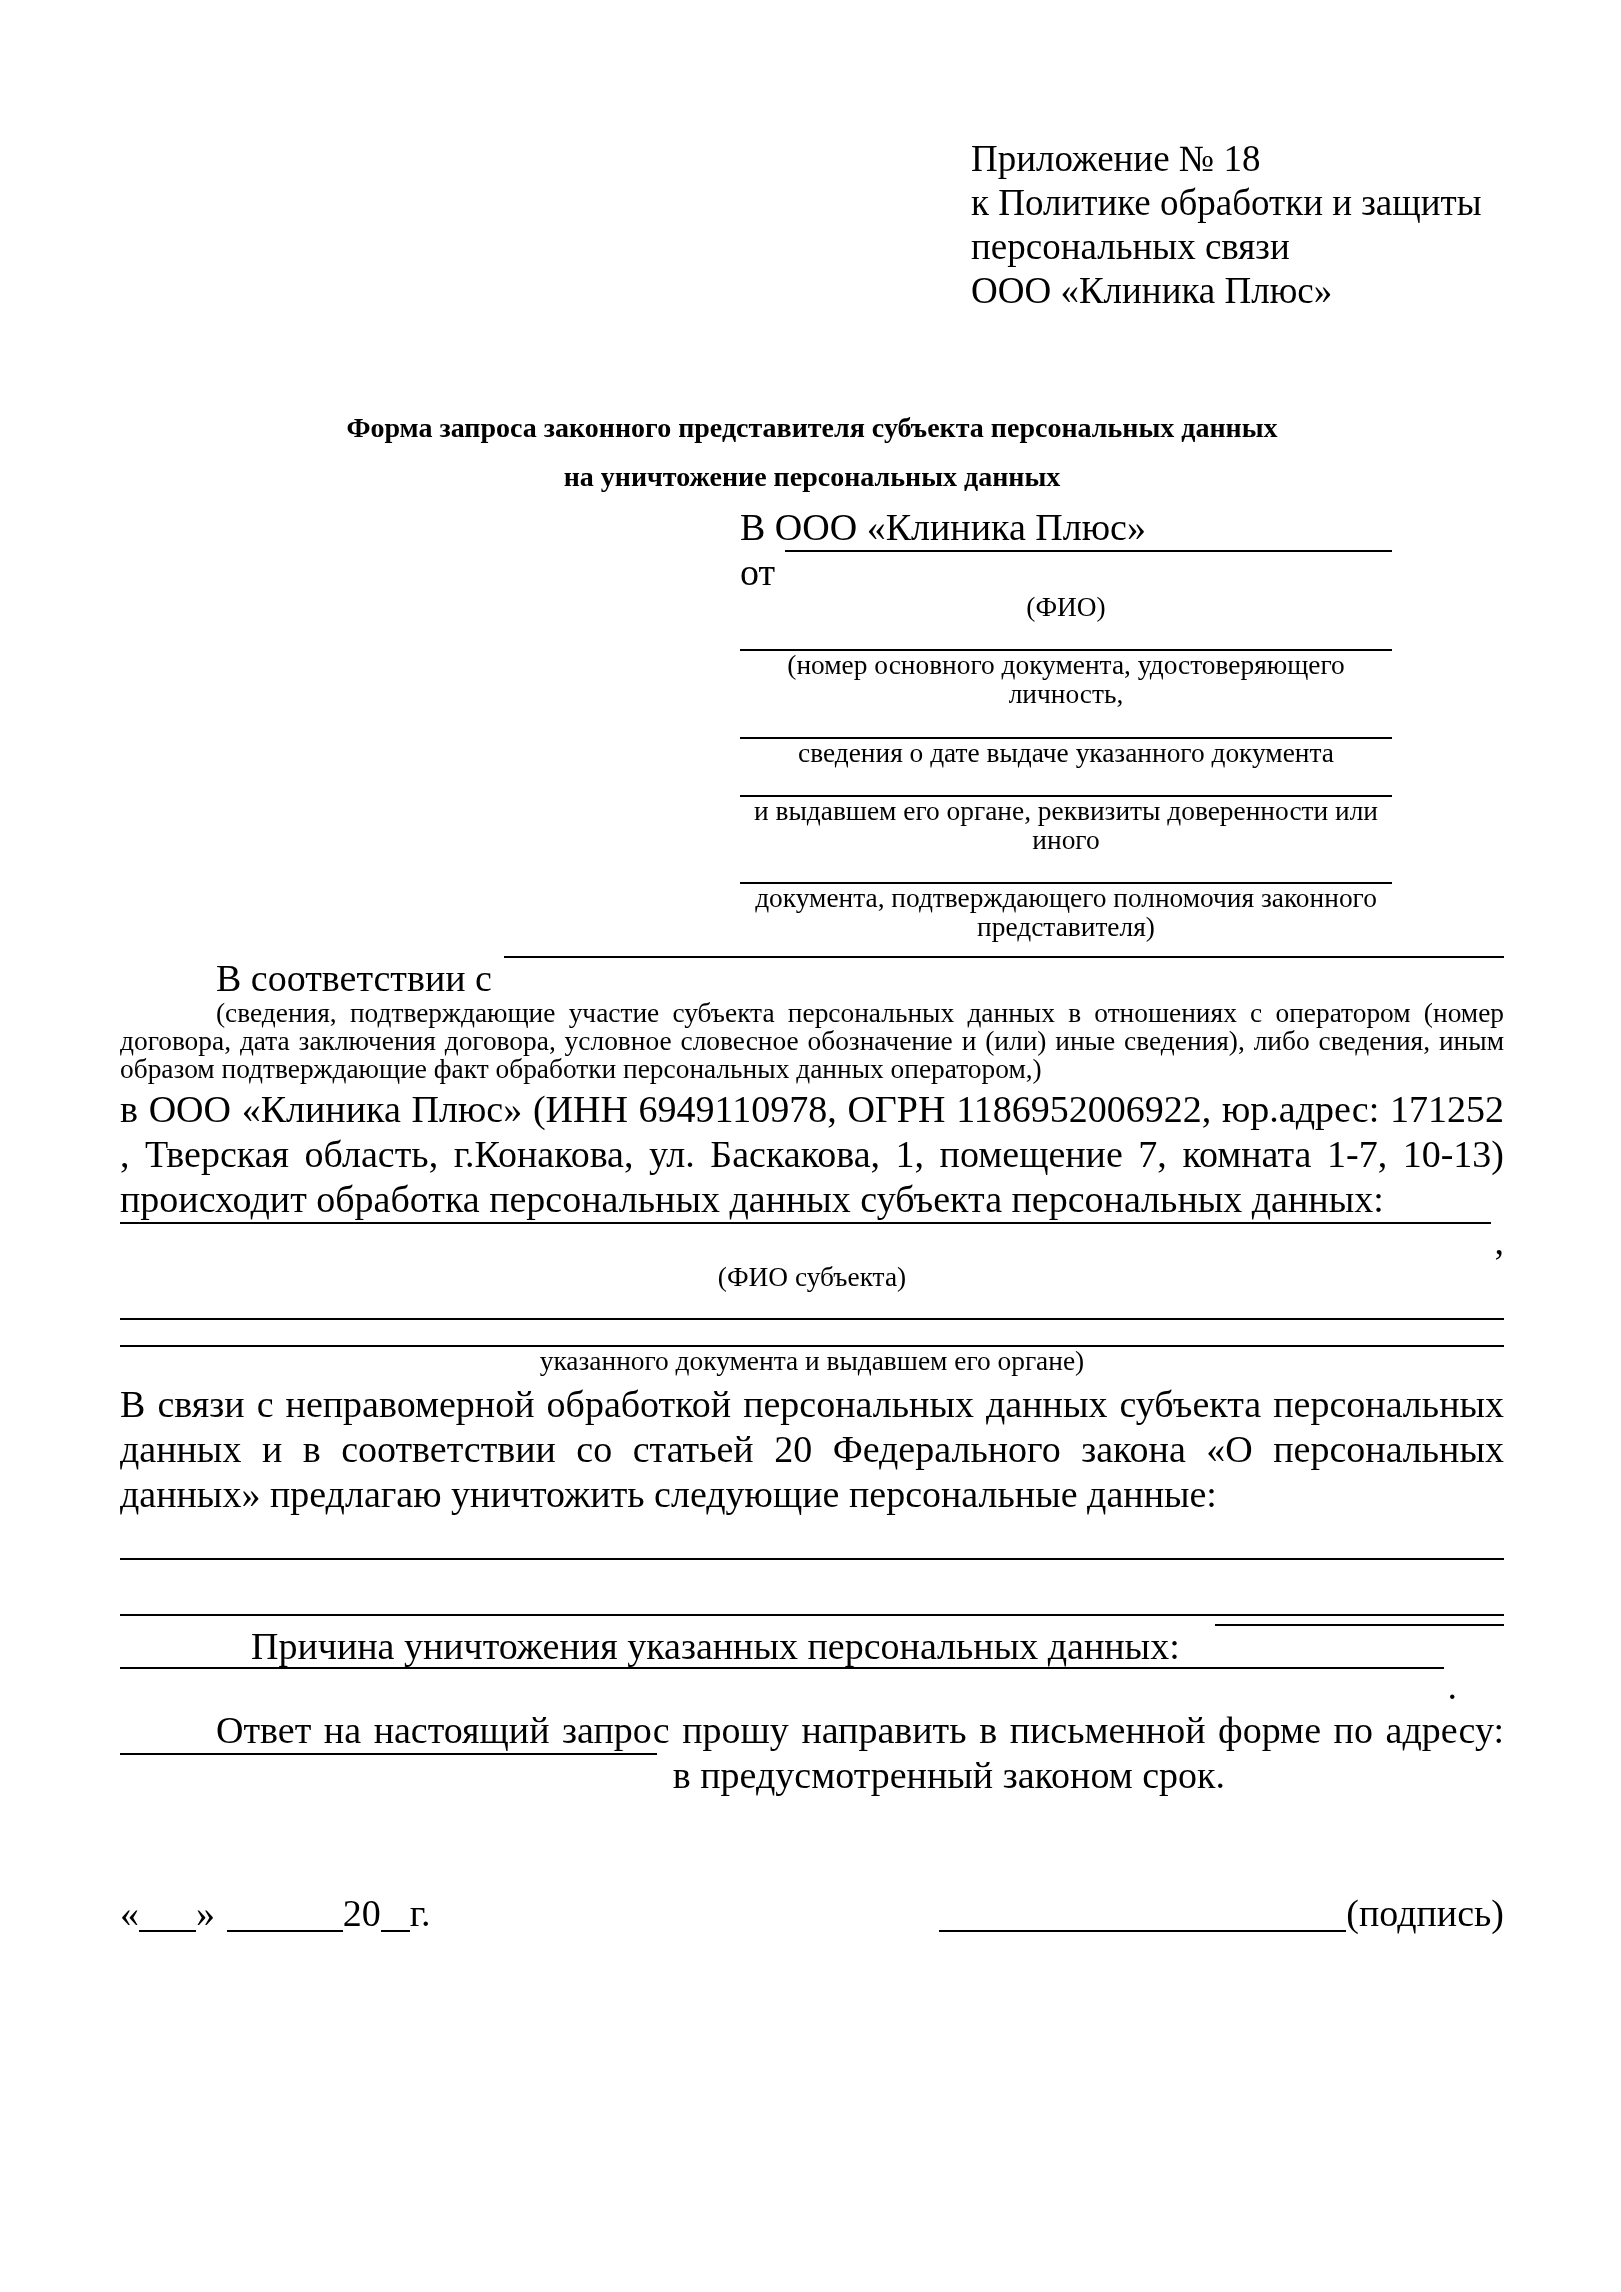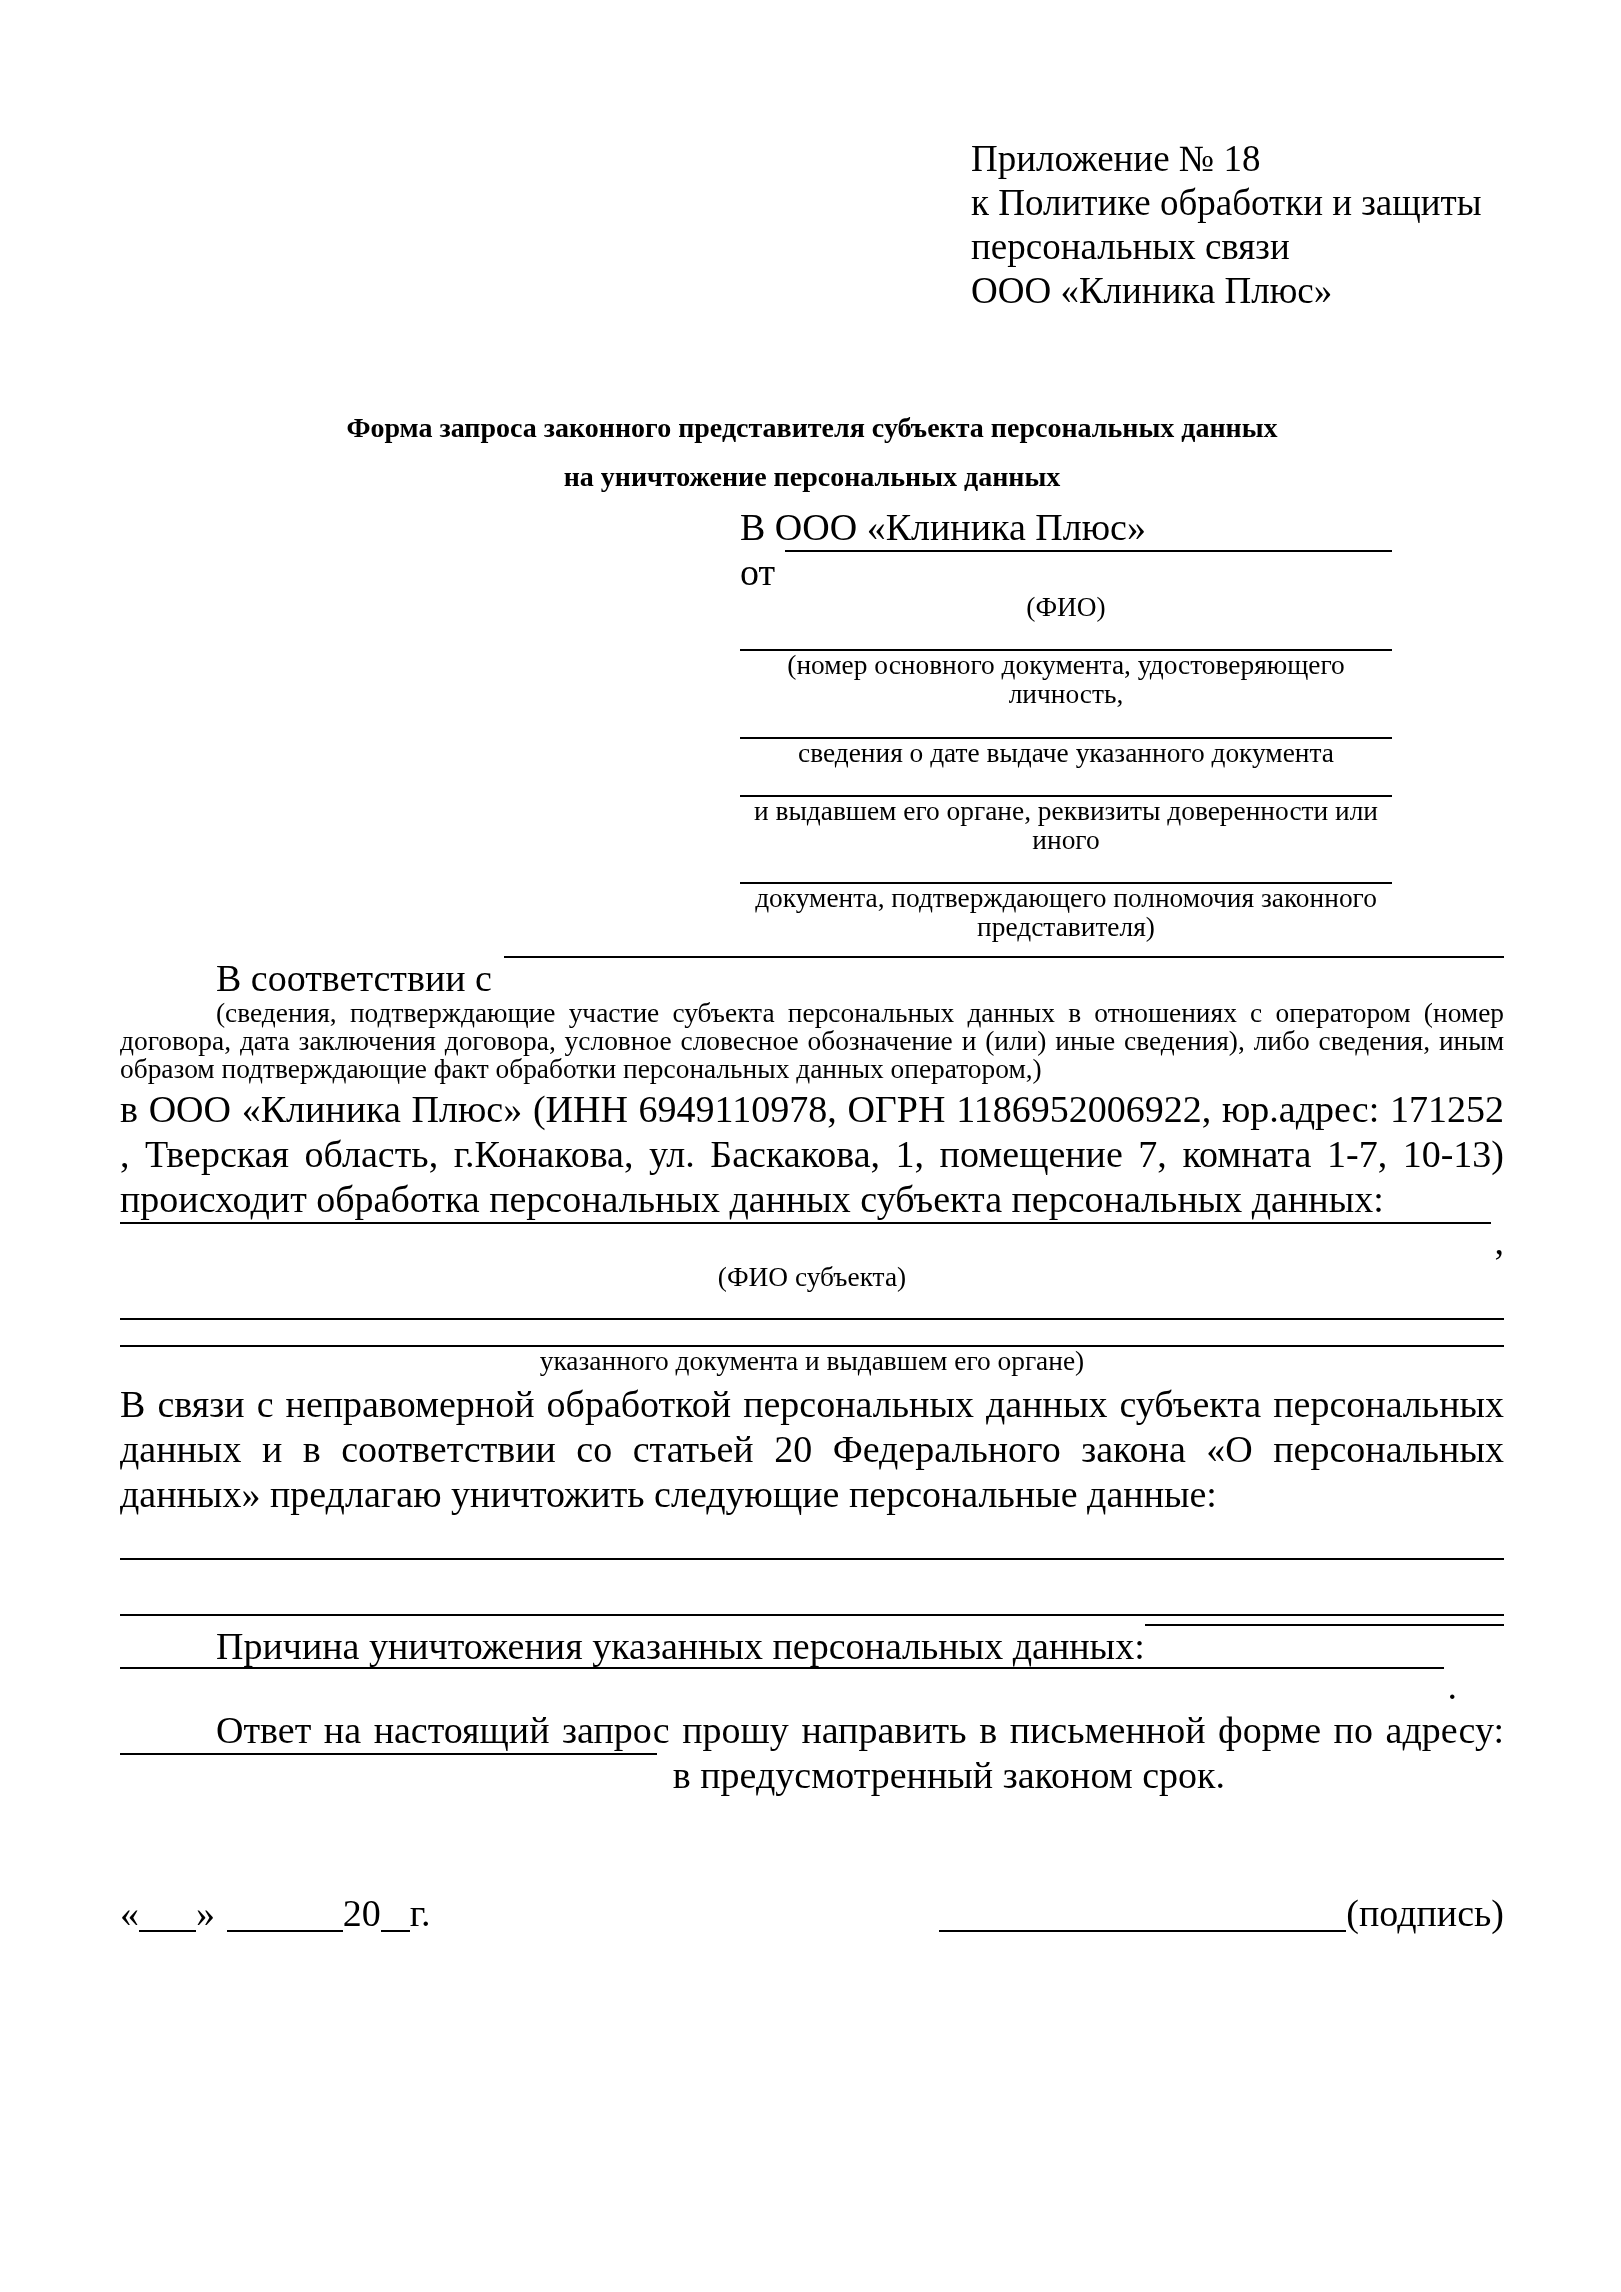--- a/index.html
+++ b/index.html
@@ -33,21 +33,21 @@
   .note{font-size:27.4px;line-height:28px;text-align:justify;text-indent:96px;}
   .para{text-align:justify;line-height:45px;}
   .para.mt1{margin-top:3.9px;}
   .para.mt2{margin-top:5.9px;}
   .comma-row{height:41px;}
   .comma-row .tail,.period-row .tail{margin-left:3.9px;line-height:39px;flex:0 0 auto;}
   .blank2{border-bottom:2.9px solid #000;height:25.5px;}
   .blank-full{border-bottom:2.9px solid #000;height:0;}
   .bf1{margin-top:41px;}
   .bf2{margin-top:54px;}
-  .reason-row{margin-top:7.8px;height:43px;}
+  .reason-row{margin-top:7.8px;height:43px;gap:35px;}
   .period-row{height:41px;padding-right:47px;}
   .reply{text-align:justify;text-align-last:justify;text-indent:96px;line-height:45px;}
   .addr-row{height:45px;gap:8px;}
   .addr-line{width:537px;flex:0 0 auto;border-bottom:2.9px solid #000;}
   .addr-row .tail{margin-left:7.8px;}
   
   .footer{display:flex;justify-content:space-between;align-items:flex-end;margin-top:93px;}
   .useg{display:inline-block;border-bottom:2.9px solid #000;vertical-align:-5.9px;height:1px;}
   .seg-day{width:57px;}
   .seg-month{width:116px;margin-left:11.8px;}

